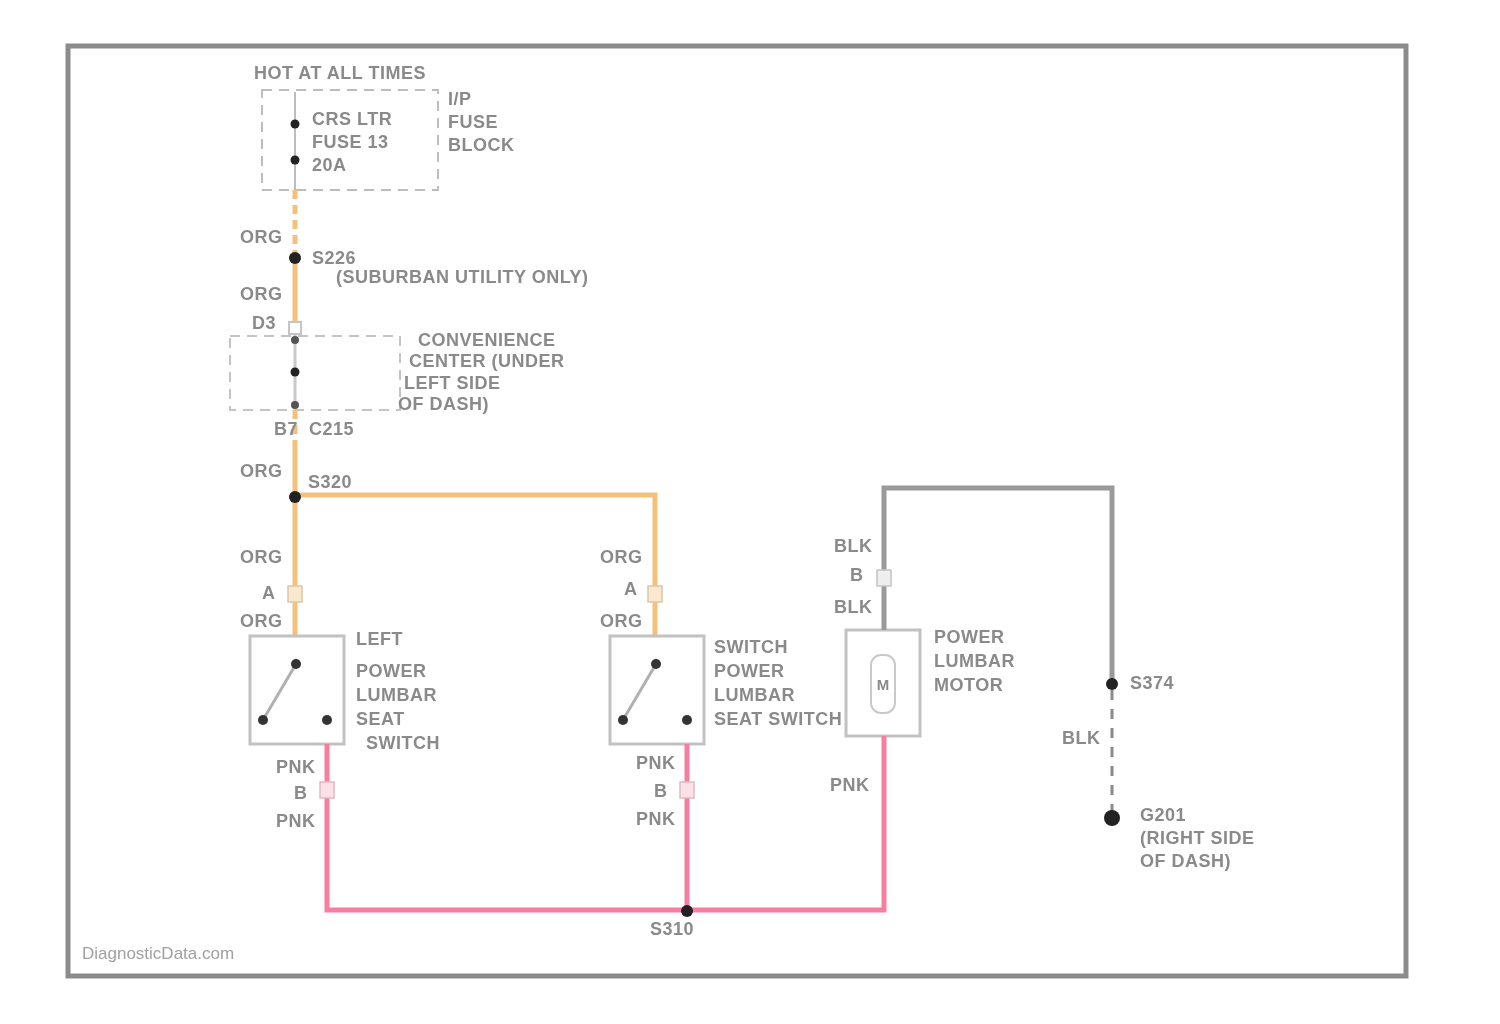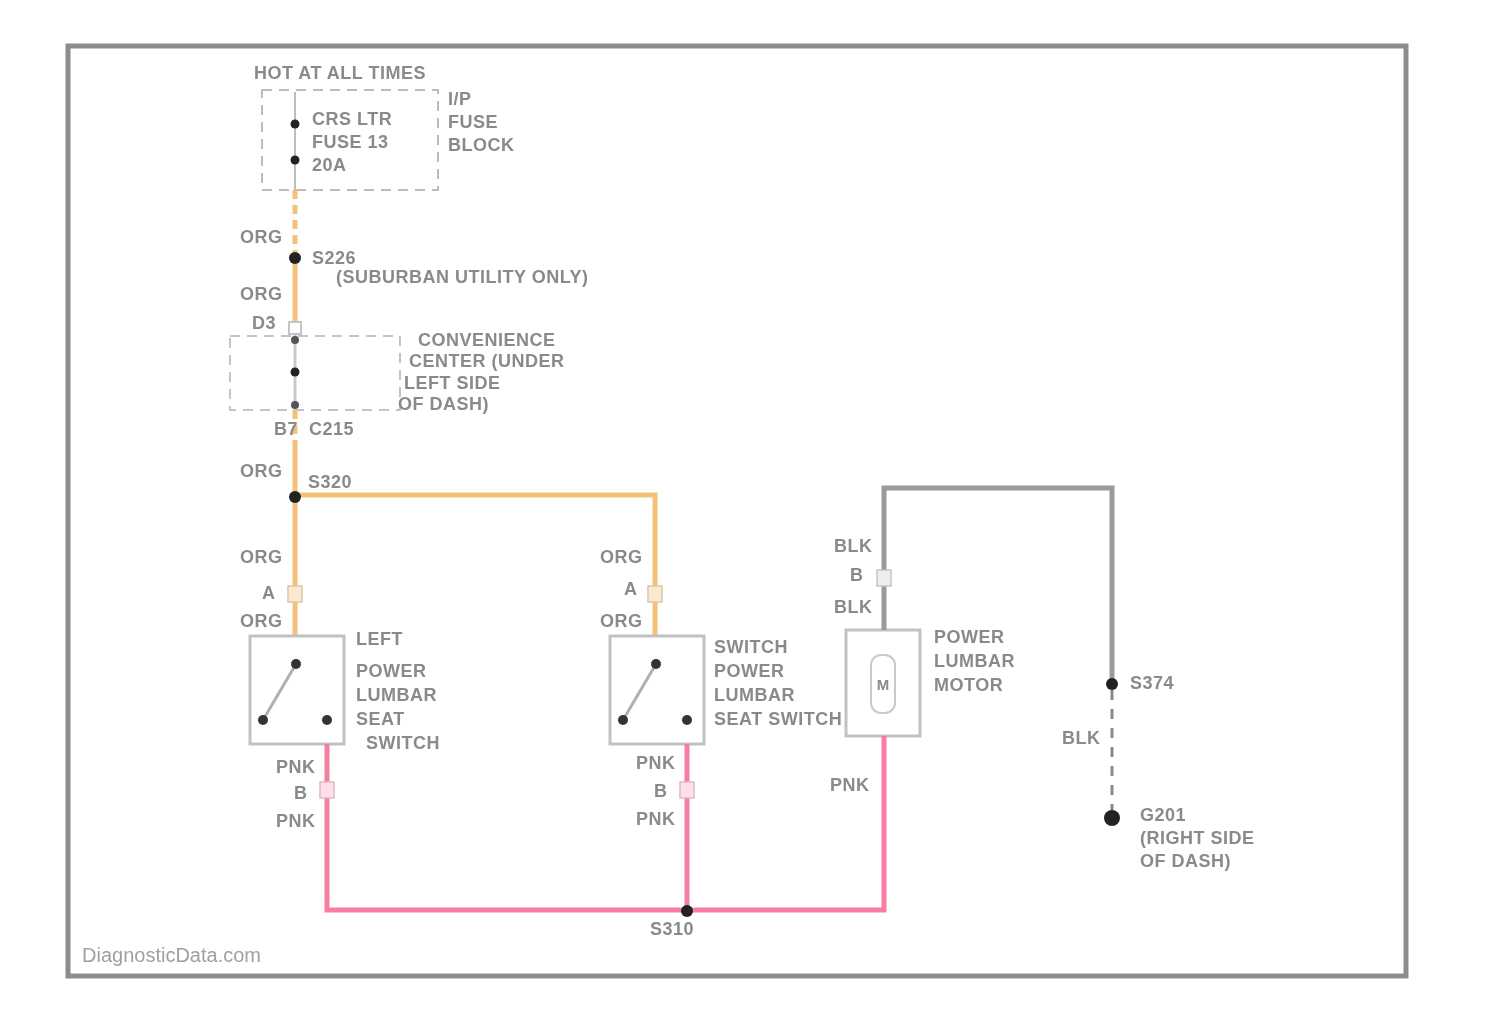--- a/index.html
+++ b/index.html
@@ -1,19 +1,19 @@
 <!DOCTYPE html>
 <html><head>
 <meta charset="utf-8">
 <style>
   html, body { margin:0; padding:0; background:#ffffff; }
   body { width:1500px; height:1024px; position:relative; overflow:hidden; font-family:"Liberation Sans", sans-serif; }
   svg { position:absolute; left:0; top:0; }
   .lbl { position:absolute; font-family:"Liberation Sans", sans-serif; font-size:18px; color:#8a8a8a; letter-spacing:0.5px; line-height:23px; white-space:pre; font-weight:bold; }
-  .wm { position:absolute; font-family:"Liberation Sans", sans-serif; font-size:20px; color:#a0a0a0; white-space:pre; }
+  .wm { position:absolute; font-family:"Liberation Sans", sans-serif; font-size:17px; color:#a0a0a0; white-space:pre; }
 </style>
 </head>
 <body>
 
 <svg width="1500" height="1024" viewBox="0 0 1500 1024">
 
   <rect x="68" y="46" width="1338" height="930" fill="none" stroke="#8c8c8c" stroke-width="5"></rect>
 
   <rect x="262" y="90" width="176" height="100" fill="none" stroke="#bdbdbd" stroke-width="2" stroke-dasharray="10,7"></rect>
   <path d="M295 92 L295 190" stroke="#bdbdbd" stroke-width="2" fill="none"></path>

